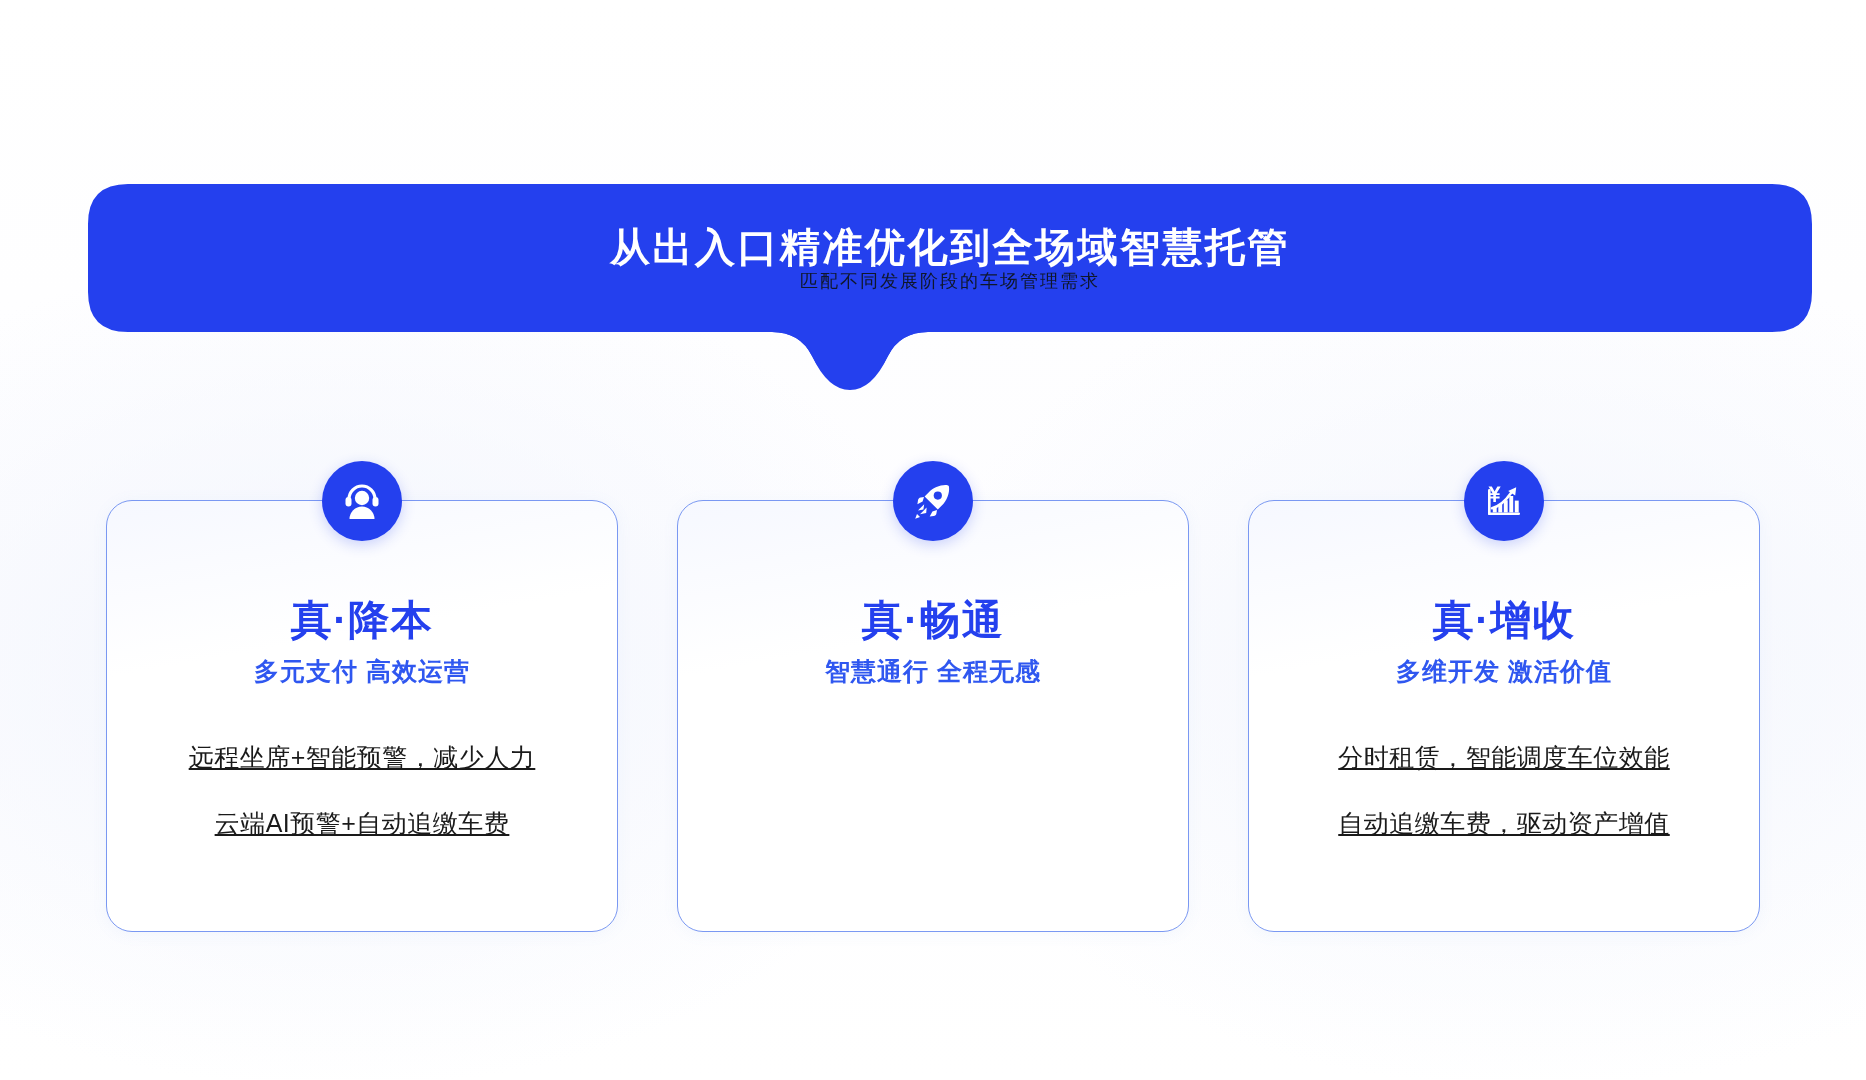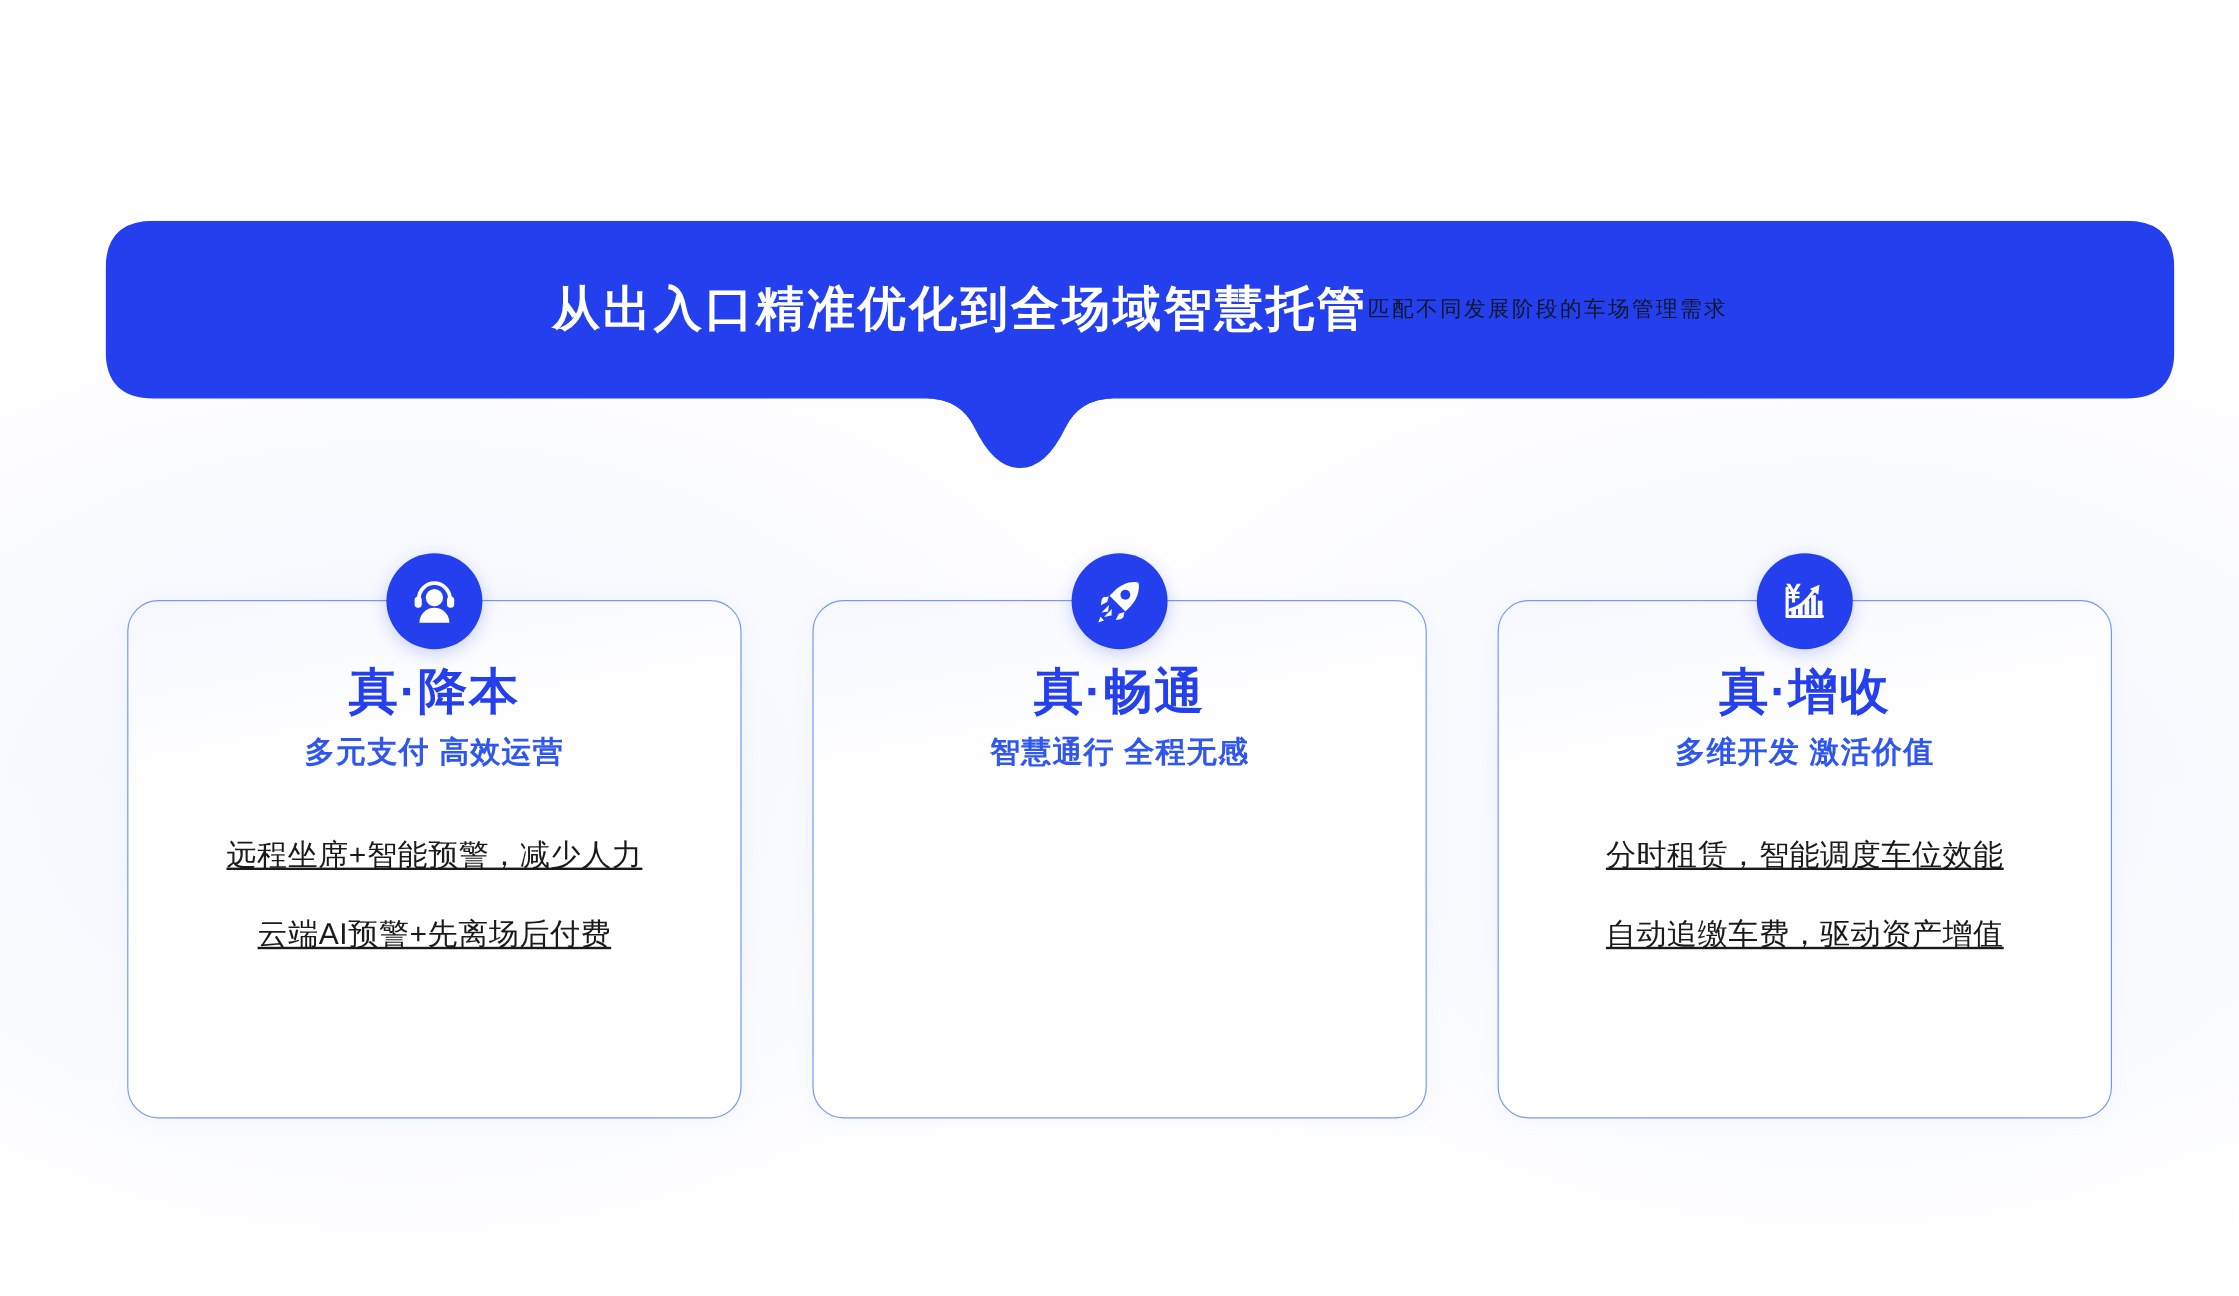--- a/index.html
+++ b/index.html
@@ -49,21 +49,21 @@
     display: block;
   }
 
   .banner-text {
     position: absolute;
     left: 0;
     top: 0;
     width: 1724px;
     height: 148px;
     display: flex;
-    flex-direction: row;
+    flex-direction: column;
     align-items: center;
     justify-content: center;
   }
 
   .banner-title {
     color: #ffffff;
     font-size: 40px;
     font-weight: bold;
     letter-spacing: 2.5px;
     line-height: 1.2;
@@ -115,21 +115,21 @@
     background: #2440ee;
     display: flex;
     align-items: center;
     justify-content: center;
     box-shadow: 0 4px 14px rgba(36, 64, 238, 0.22);
   }
 
   .card-icon svg { display: block; }
 
   .card-heading {
-    margin-top: 52px;
+    margin-top: 96px;
     color: #2440ee;
     font-size: 41px;
     font-weight: bold;
     letter-spacing: 1.5px;
     line-height: 1.15;
     white-space: nowrap;
   }
 
   .card-subheading {
     margin-top: 12px;
@@ -209,21 +209,21 @@
 
           <circle cx="23" cy="20" r="7.2" fill="#ffffff"></circle>
 
           <path d="M10.5 41 A12.5 12.5 0 0 1 35.5 41 Z" fill="#ffffff"></path>
         </svg>
       </div>
       <div class="card-heading">真·降本</div>
       <div class="card-subheading">多元支付  高效运营</div>
       <div class="card-body">
         <div class="card-line">远程坐席+智能预警，减少人力</div>
-        <div class="card-line">云端AI预警+先离场后付费</div>
+        <div class="card-line">云端AI预警+自动追缴车费</div>
       </div>
     </div>
 
     <div class="card">
       <div class="card-icon">
         <svg width="44" height="44" viewBox="0 0 44 44" aria-hidden="true">
           <g fill="#ffffff">
 
             <path d="M36.5 6.2 C30 5.4 22.6 8.4 17.6 13.4 L13.6 17.4 L20.2 24 L26.8 30.6 L30.8 26.6
                      C35.8 21.6 38.8 14.2 38 7.7 C37.9 6.9 37.3 6.3 36.5 6.2 Z"></path>

